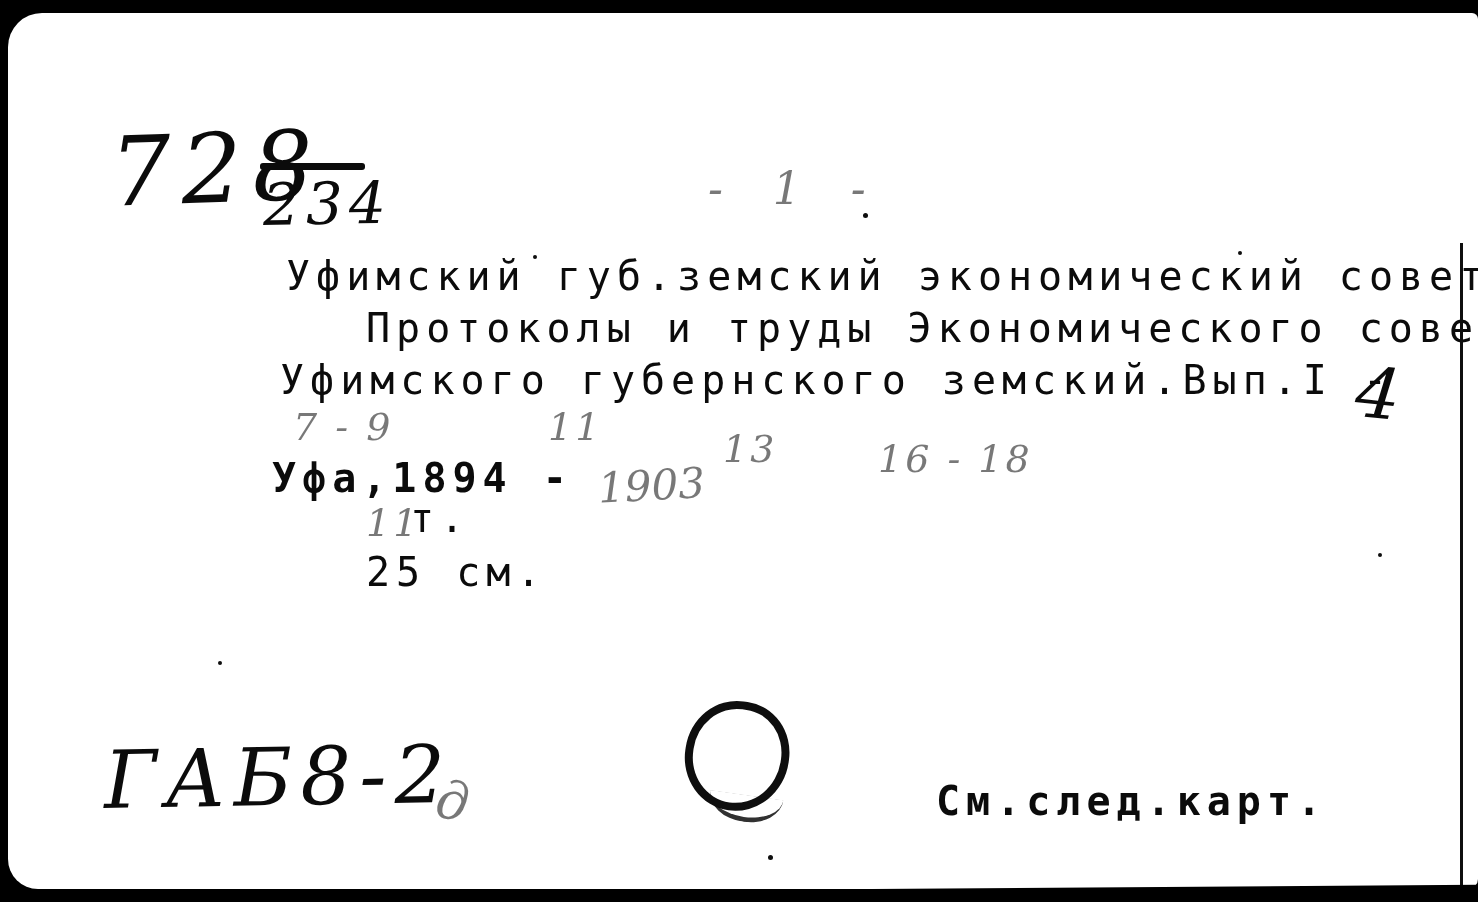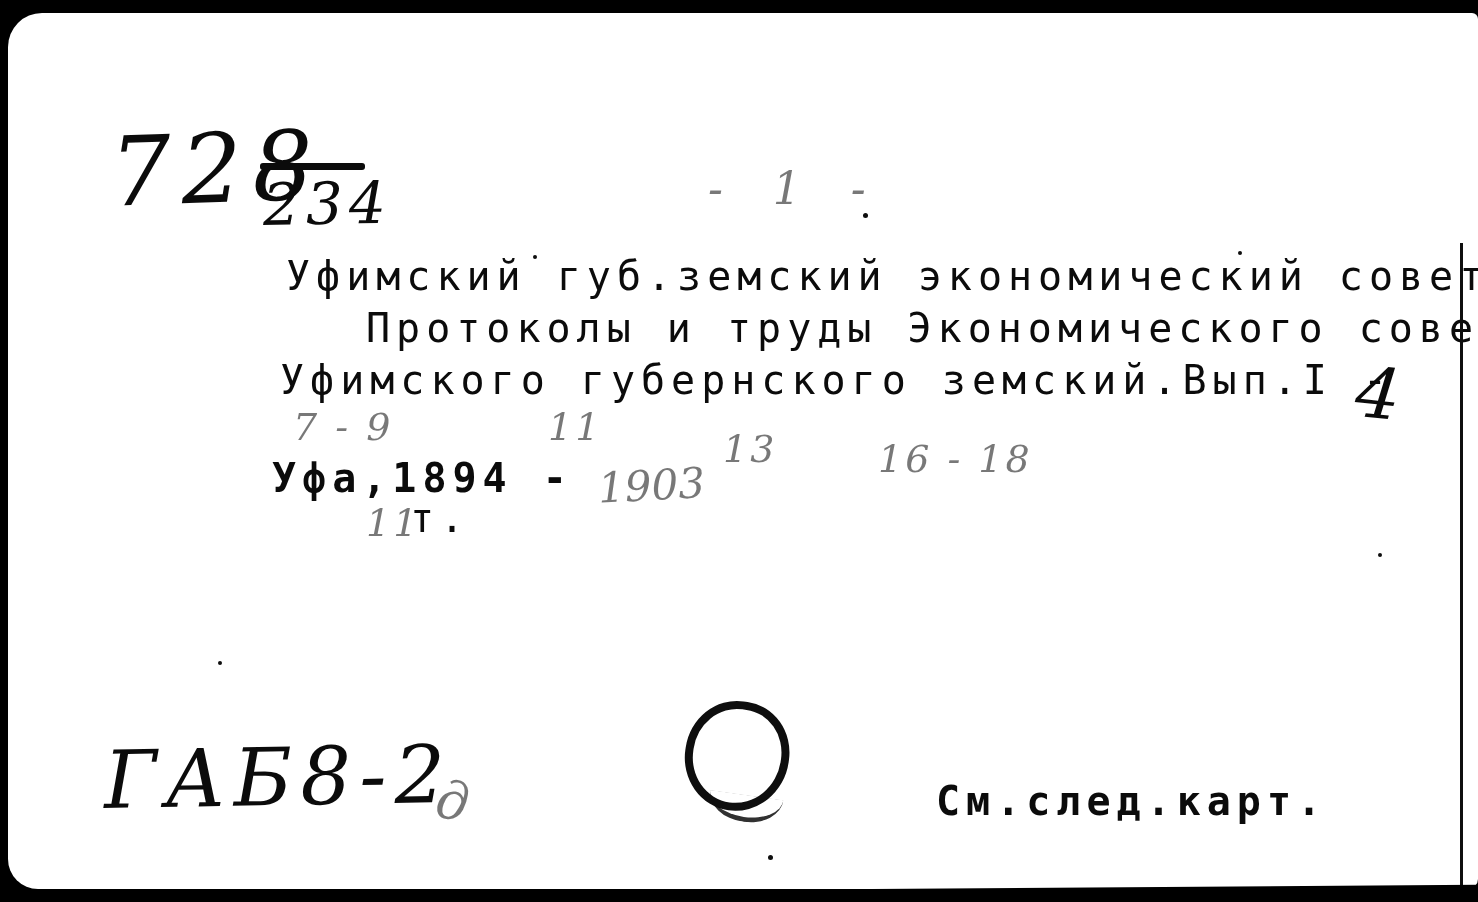--- a/index.html
+++ b/index.html
@@ -66,20 +66,21 @@
     <div class="hand issues faint" style="left:540px;top:392px;">11</div>
     <div class="hand issues faint" style="left:715px;top:398px;margin-top:16px;">13</div>
     <div class="hand issues faint" style="left:870px;top:392px;margin-top:32px;">16 - 18</div>
 
     <div class="typed" style="left:264px;top:442px;font-weight:bold;">Уфа,1894 -</div>
     <div class="hand year-hand faint" style="left:590px;top:448px;">1903</div>
 
     <div class="hand issues faint" style="left:358px;top:488px;">11</div>
     <div class="typed" style="left:402px;top:482px;">т.</div>
 
+    <div class="typed" style="left:358px;top:536px;">25 см.</div>
 
     <div class="hand shelf" style="left:96px;top:718px;">ГАБ8-2</div>
     <div class="hand shelf-extra faint" style="left:428px;top:758px;">д</div>
 
     <div class="stamp-circle" style="left:677px;top:688px;width:88px;height:94px;"></div>
     <div class="stamp-arc" style="left:700px;top:782px;width:74px;height:22px;"></div>
 
     <div class="typed" style="left:928px;top:765px;font-weight:bold;">См.след.карт.</div>
 
     <div class="edge-line" style="left:1452px;top:230px;width:3px;height:650px;"></div>

